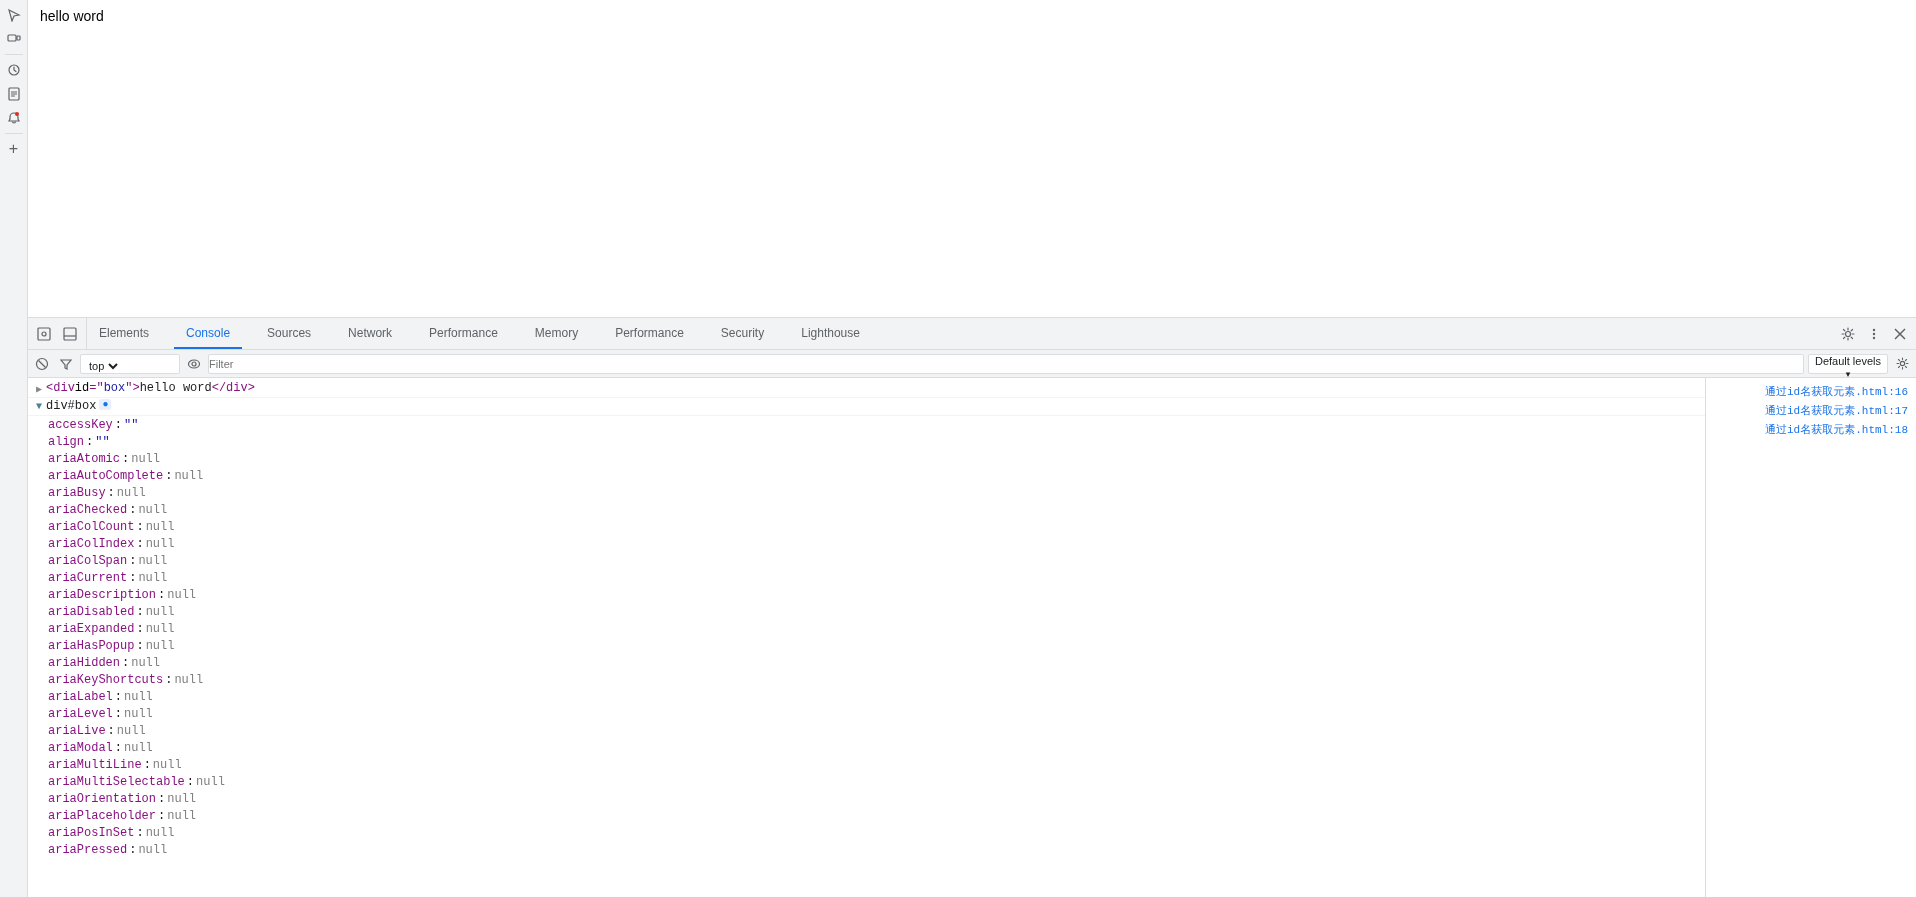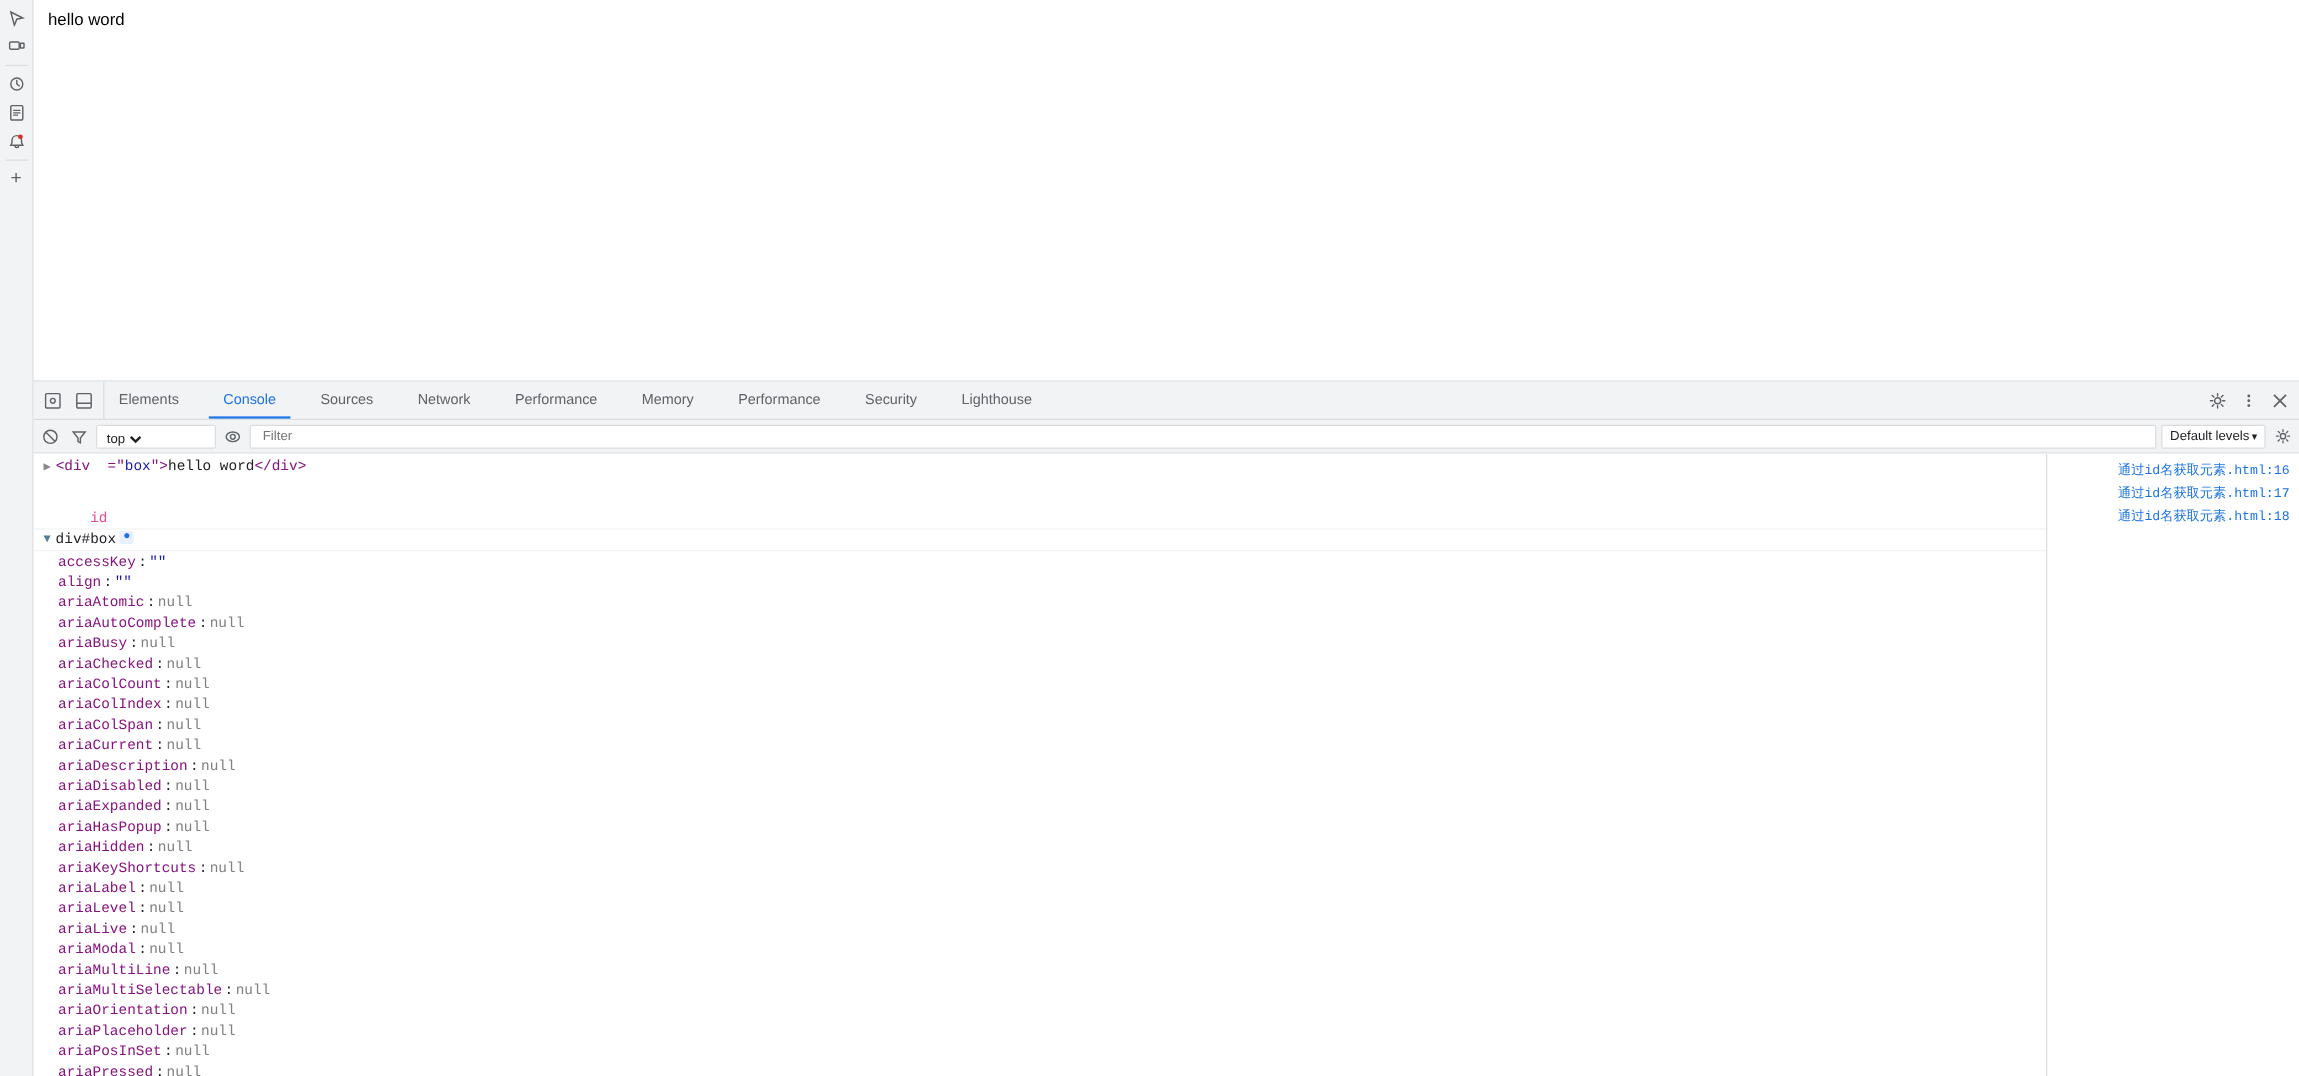--- a/index.html
+++ b/index.html
@@ -184,38 +184,39 @@
       background: transparent;
       cursor: pointer;
     }
 
     .console-filter-input {
       flex: 1;
       height: 20px;
       border: 1px solid #dadce0;
       background: #fff;
       border-radius: 2px;
-      padding: 0 10px;
+      padding: 0 0;
       font-size: 11px;
       color: #202124;
       outline: none;
     }
 
     .log-levels-btn {
       display: flex;
       align-items: center;
       height: 20px;
       border: 1px solid #dadce0;
       background: #fff;
       border-radius: 2px;
       padding: 0 6px;
       font-size: 11px;
       color: #202124;
       cursor: pointer;
       gap: 2px;
+      flex-direction: column;
     }
 
     .console-settings-btn {
       width: 20px;
       height: 20px;
       display: flex;
       align-items: center;
       justify-content: center;
       cursor: pointer;
       color: #5f6368;
@@ -255,21 +256,21 @@
     }
     .console-line .expand-arrow {
       color: #888;
       margin-right: 4px;
       font-size: 10px;
       cursor: pointer;
       flex-shrink: 0;
       margin-top: 2px;
     }
     .console-line .tag-text { color: #881280; }
-    .console-line .attr-name { color: #ec4899; margin-top: 44px; }
+    .console-line .attr-name { color: #000000; }
     .console-line .attr-value { color: #1a1aa6; }
 
     .prop-line {
       padding: 1px 8px 1px 20px;
       min-height: 17px;
       display: flex;
       align-items: flex-end;
       font-size: 12px;
       font-family: 'Courier New', Consolas, monospace;
     }

